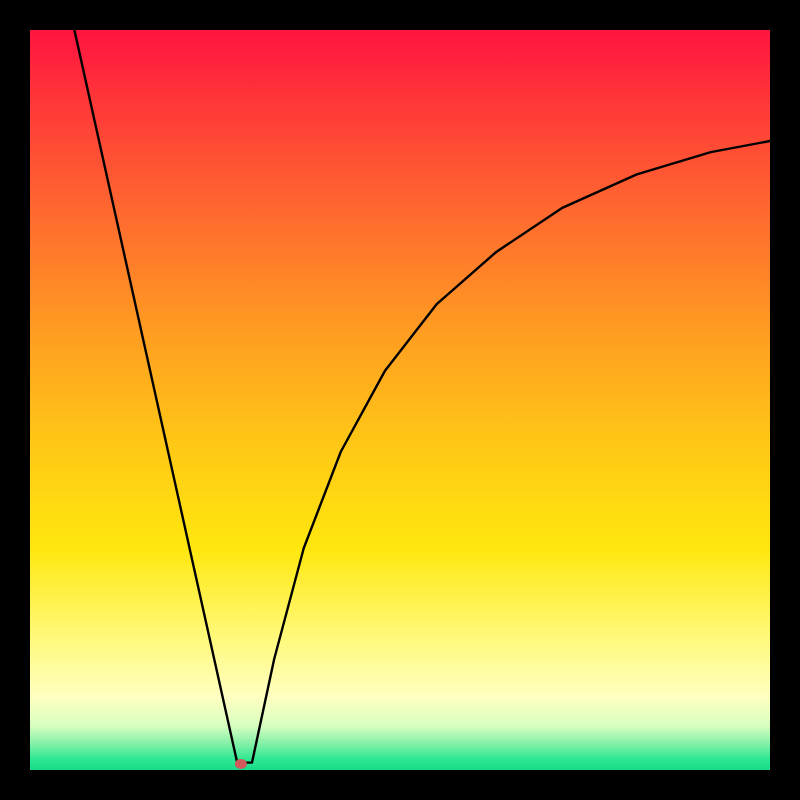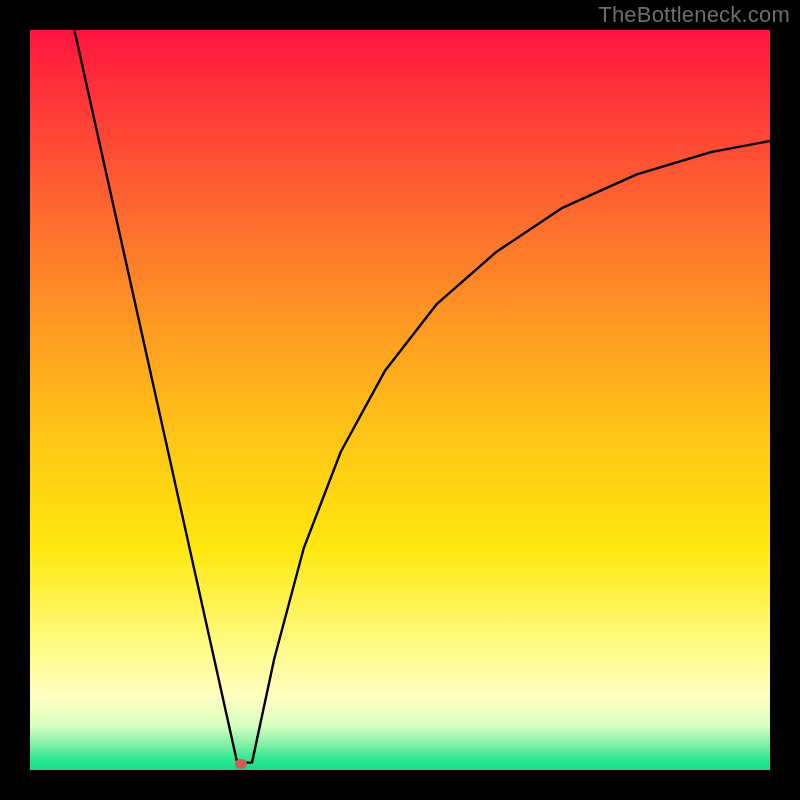--- a/index.html
+++ b/index.html
@@ -26,21 +26,20 @@
     color: #6e6e6e;
     font-size: 22px;
     font-weight: 500;
     letter-spacing: 0.2px;
   }
 </style>
 </head>
 <body>
 
 <div class="wrap">
-  <div class="watermark">TheBottleneck.com</div>
   <svg id="chart-svg" width="800" height="800" viewBox="0 0 800 800">
     <defs>
       <linearGradient id="bg-grad" x1="0" y1="0" x2="0" y2="1">
           <stop offset="0%" stop-color="#ff1440"></stop>
           <stop offset="10%" stop-color="#ff3838"></stop>
           <stop offset="25%" stop-color="#ff6a2f"></stop>
           <stop offset="40%" stop-color="#ff9a22"></stop>
           <stop offset="55.00000000000001%" stop-color="#ffc516"></stop>
           <stop offset="70%" stop-color="#ffe70e"></stop>
           <stop offset="82%" stop-color="#fff97a"></stop>

